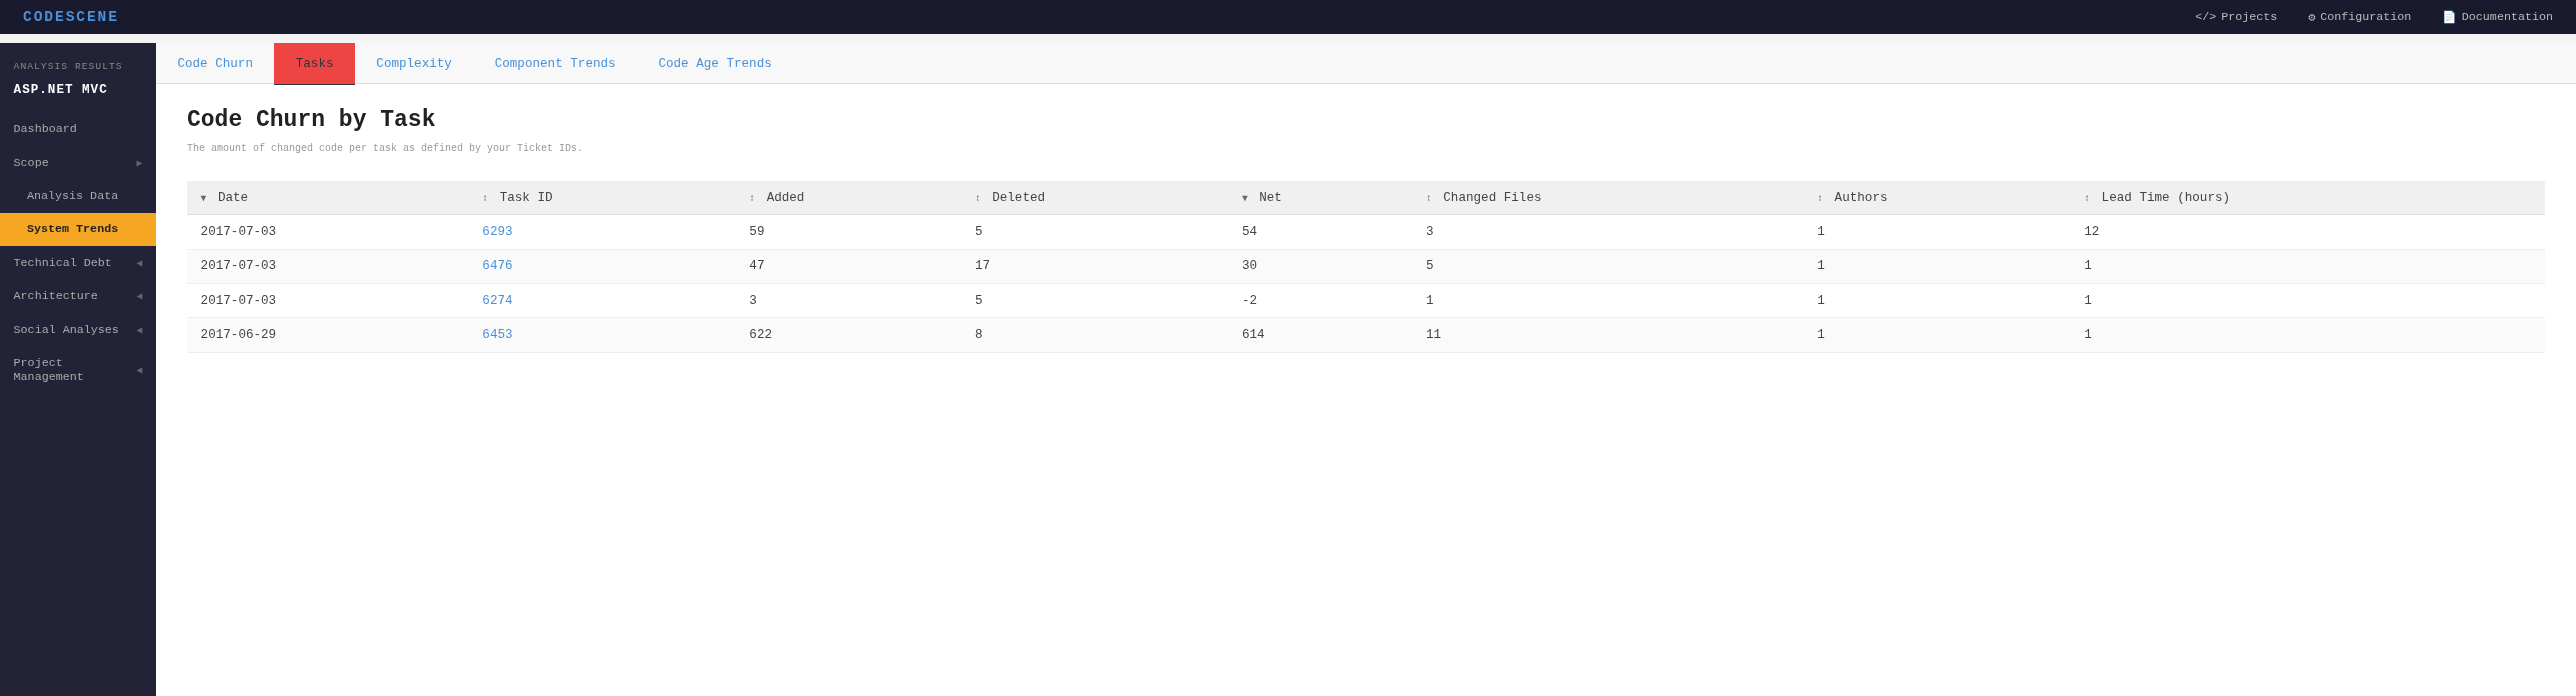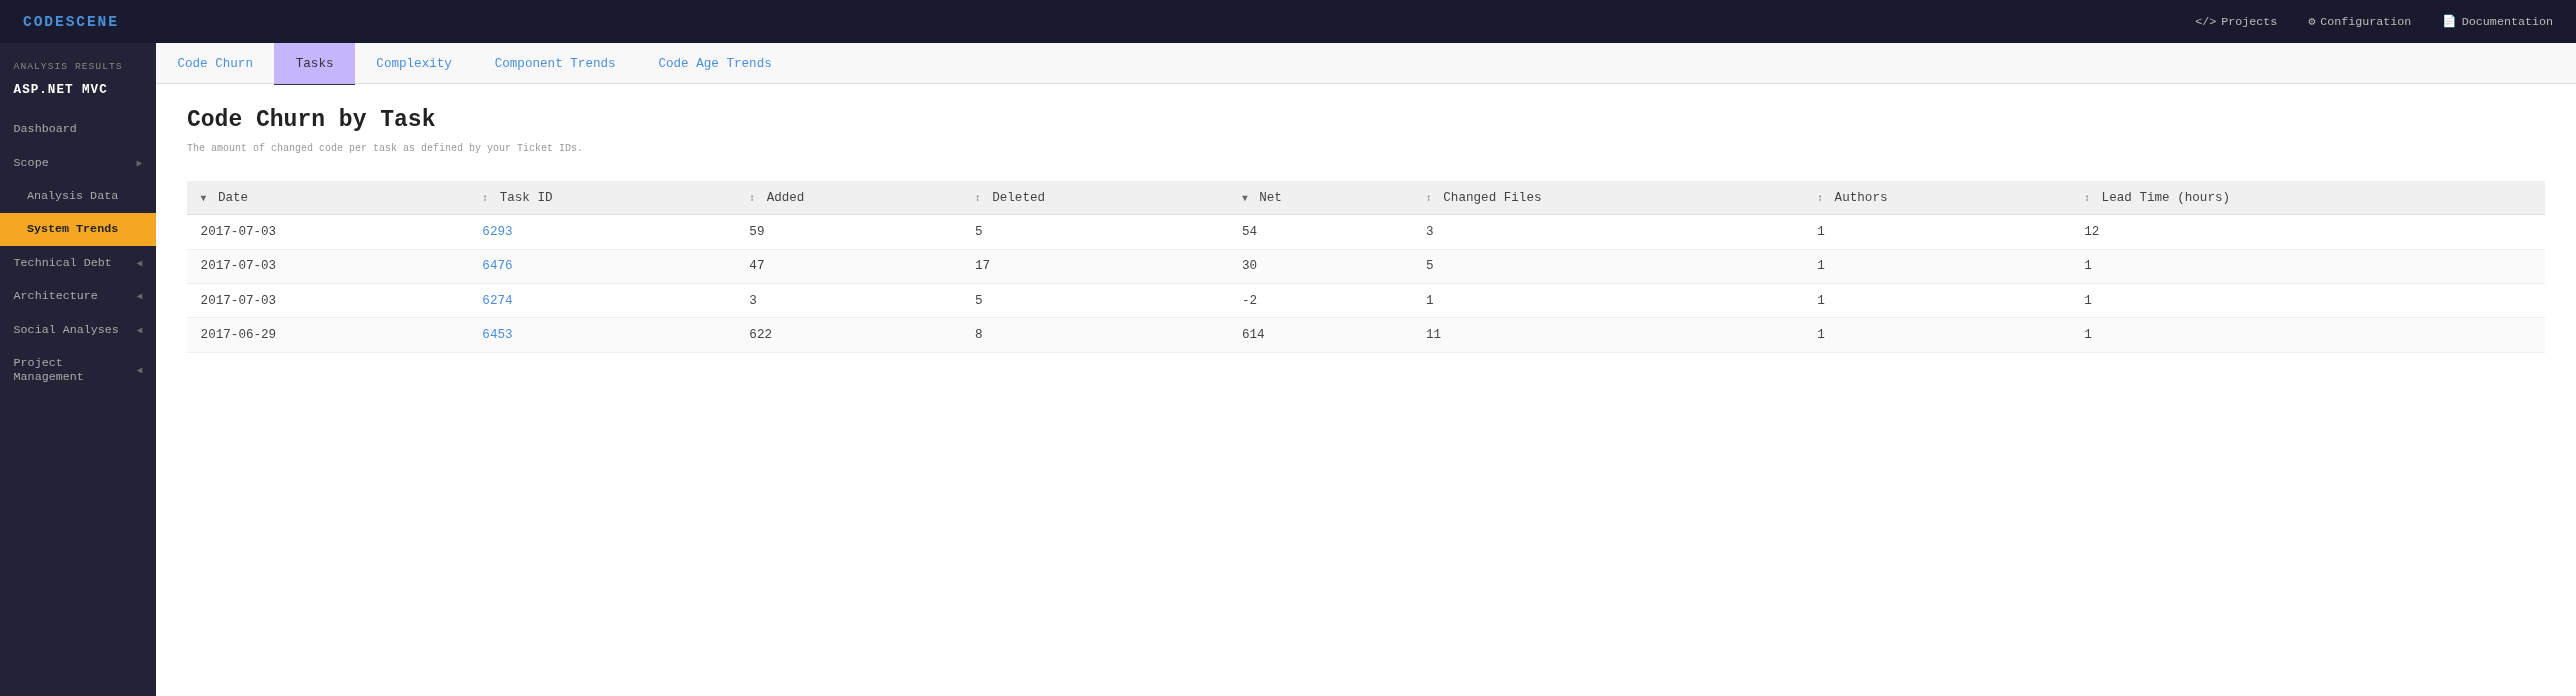--- a/index.html
+++ b/index.html
@@ -11,21 +11,21 @@
     }
 
     
     .topnav {
       background: #1a1a2e;
       color: #ccc;
       display: flex;
       align-items: center;
       justify-content: space-between;
       padding: 0 23px;
-      height: 43px;
+      height: 34px;
       position: fixed;
       top: 0; left: 0; right: 0;
       z-index: 100;
     }
     .topnav-logo {
       font-size: 14.6px;
       font-weight: bold;
       color: #fff;
       letter-spacing: 1.9px;
     }
@@ -116,21 +116,21 @@
       cursor: pointer;
       font-size: 12.6px;
       color: #4a90d9;
       border-bottom: 1.9px solid transparent;
       margin-bottom: -1.9px;
       font-family: 'Courier New', Courier, monospace;
     }
     .tab.active {
       border-bottom: 1.9px solid #333;
       color: #333;
-      background: #c4b5fd;
+      background: #ef4444;
     }
 
     
     .content {
       padding: 23px 31px;
     }
     .page-title {
       font-size: 23px;
       font-weight: bold;
       font-family: 'Courier New', Courier, monospace;

